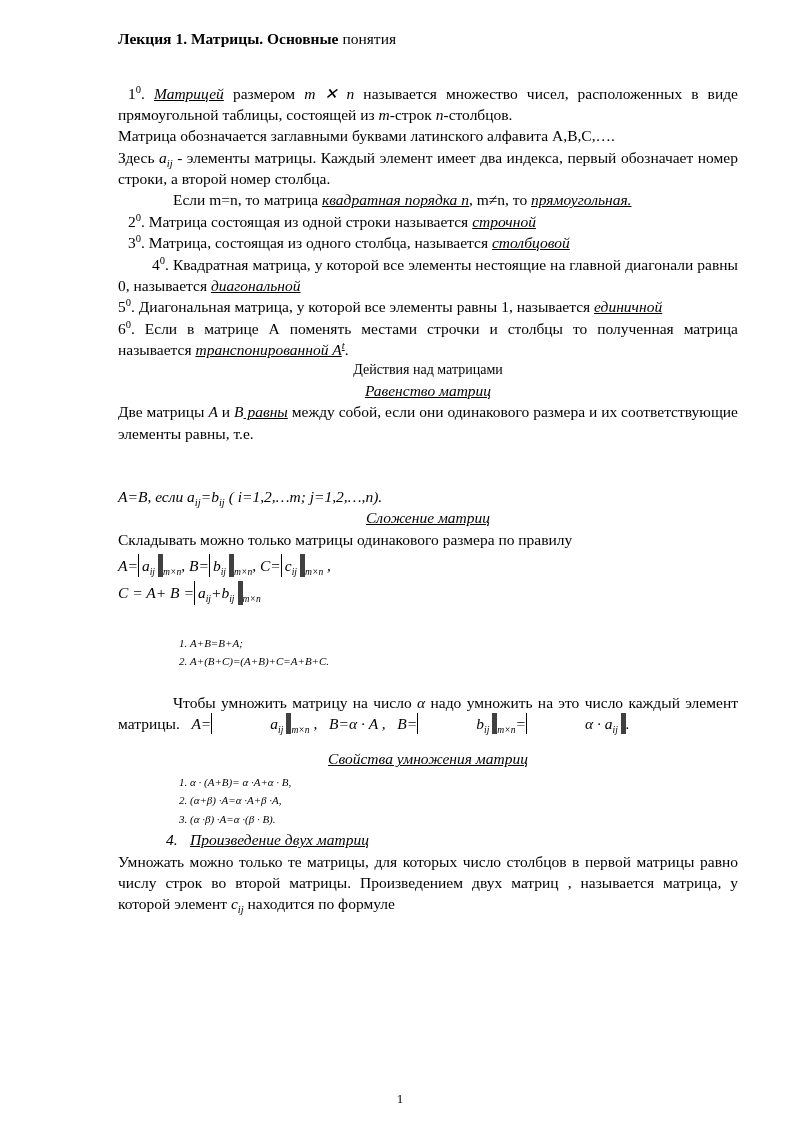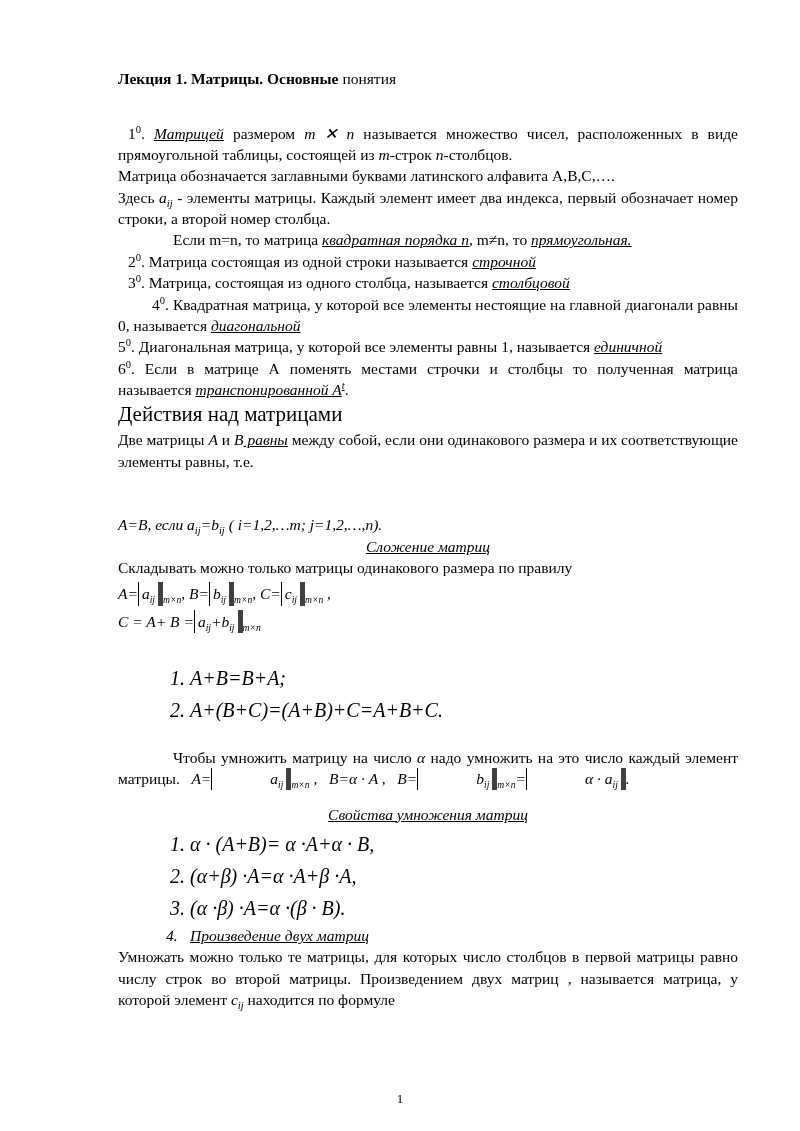--- a/index.html
+++ b/index.html
@@ -10,21 +10,21 @@
   body {
     font-family: "Liberation Serif", "DejaVu Serif", serif;
     color: #000000;
   }
   .page {
     width: 800px;
     height: 1131px;
     position: relative;
     background: #ffffff;
     box-sizing: border-box;
-    padding: 70px 62px 40px 118px;
+    padding: 30px 62px 40px 118px;
     overflow: hidden;
   }
   .doc-title {
     font-weight: bold;
     font-size: 15.5px;
     margin: 0 0 34px 0;
     line-height: 1.2;
   }
   .doc-title .reg {
     font-weight: normal;
@@ -48,23 +48,23 @@
   .spacer-20 { height: 20px; }
   .spacer-26 { height: 26px; }
   .hdr {
     text-align: center;
     font-style: italic;
     text-decoration: underline;
     text-indent: 0;
     font-size: 15.5px;
   }
   .hdr-plain {
-    text-align: left;
+    text-align: center;
     text-indent: 0;
-    font-size: 21px;
+    font-size: 14px;
   }
   .formula-line {
     font-style: italic;
     font-size: 15.5px;
     text-indent: 0;
     margin-top: 4px;
     line-height: 1.5;
   }
   .bars {
     border-left: 1px solid #000;
@@ -75,21 +75,21 @@
   }
   .sub-small {
     font-size: 0.62em;
     vertical-align: sub;
     line-height: 0;
     font-style: italic;
   }
   ol.num {
     margin: 4px 0 0 0;
     padding-left: 72px;
-    font-size: 20px;
+    font-size: 11px;
     font-style: italic;
     line-height: 1.5;
   }
   ol.num li {
     margin-bottom: 2px;
   }
   .page-number {
     position: absolute;
     left: 0;
     right: 0;
@@ -158,20 +158,21 @@
     <p>
       <span>5</span><sup>0</sup><span>. Диагональная  матрица,  у  которой  все  элементы  равны  1,  называется </span><span class="iu">единичной</span>
     </p>
 
     <p>
       <span>6</span><sup>0</sup><span>. Если в матрице А поменять местами строчки и столбцы то полученная матрица называется </span><span class="iu">транспонированной A</span><sup class="iu">t</sup><span>.</span>
     </p>
 
     <p class="hdr-plain">Действия над матрицами</p>
 
+    <p class="hdr">Равенство матриц</p>
 
     <p>
       <span> Две матрицы  </span><span class="it">A</span><span> и </span><span class="it">B</span><span class="iu">  равны</span><span> между собой, если они одинакового размера и их соответствующие элементы равны, т.е.</span>
     </p>
 
     <p class="it">
       <span>A=B, если a</span><sub>ij</sub><span>=b</span><sub>ij</sub><span> ( i=1,2,…m; j=1,2,…,n).</span>
     </p>
 
     <p class="hdr">Сложение матриц</p>

